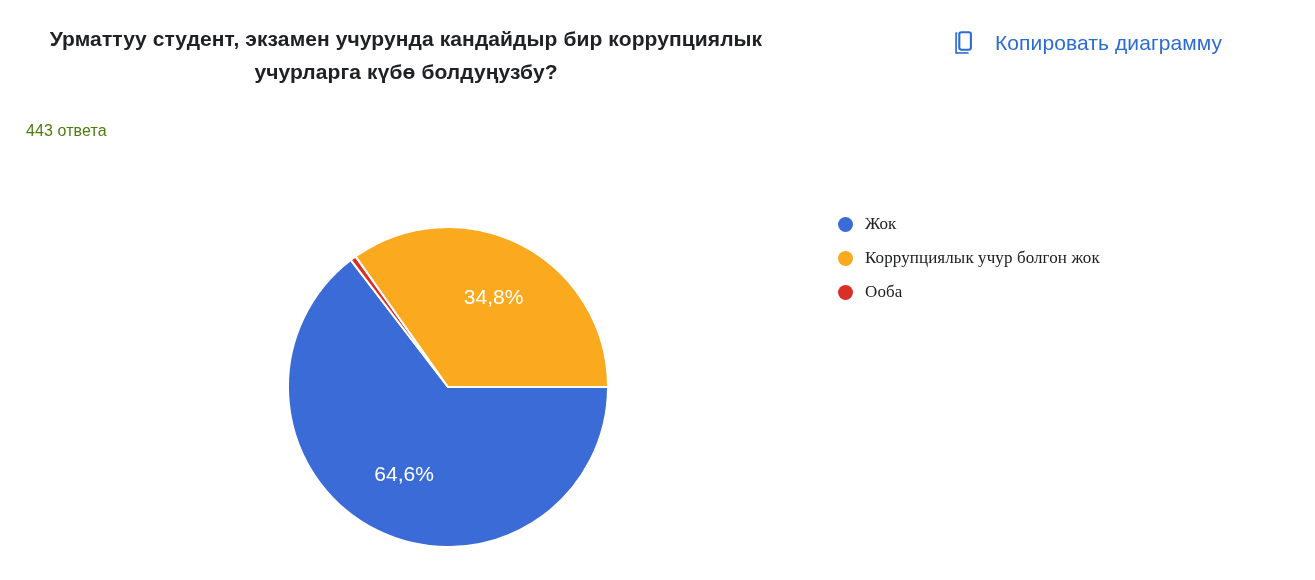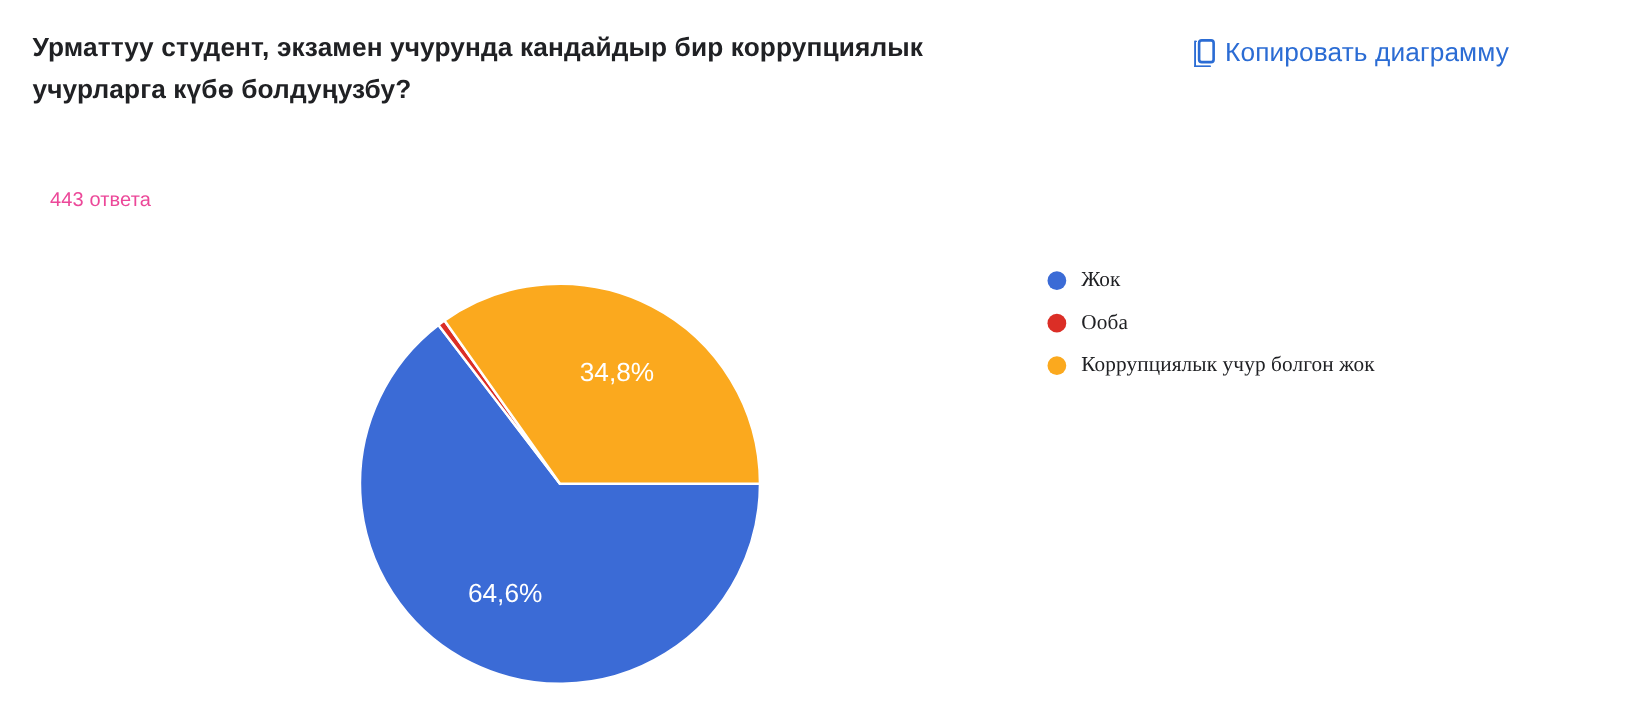--- a/index.html
+++ b/index.html
@@ -16,54 +16,54 @@
     -webkit-font-smoothing: antialiased;
   }
 
   
   #header {
     position: absolute;
     left: 0;
     top: 0;
     width: 1145px;
     height: 165px;
+    text-align: center;
   }
 
   #question-title {
     position: absolute;
     left: 26px;
     top: 22px;
     width: 760px;
     font-size: 21px;
     font-weight: bold;
     line-height: 33px;
     color: #202124;
     letter-spacing: 0.1px;
   }
 
   #response-count {
     position: absolute;
-    left: 40px;
+    left: 26px;
     top: 122px;
     font-size: 16px;
     font-weight: normal;
-    color: #ec4899;
+    color: #4d7c0f;
     letter-spacing: 0.1px;
-    margin-top: 30px;
   }
 
   
   #copy-chart-button {
     position: absolute;
     left: 940px;
     top: 18px;
     height: 50px;
     display: flex;
     align-items: center;
-    gap: 0;
+    gap: 15px;
     cursor: pointer;
     background: transparent;
     border: none;
     padding: 0 6px;
   }
   #copy-chart-button .copy-icon-wrap {
     width: 34px;
     height: 34px;
     display: block;
     flex: 0 0 auto;
@@ -163,21 +163,21 @@
         <text x="243.6" y="113.9" class="slice-label">34,8%</text>
       </g>
   </svg>
 
   <div id="chart-legend">
     <div class="legend-item">
       <span class="legend-swatch" style="background: rgb(59, 107, 214);"></span>
       <span class="legend-label">Жок</span>
     </div>
     <div class="legend-item">
+      <span class="legend-swatch" style="background: rgb(251, 169, 30);"></span>
+      <span class="legend-label">Коррупциялык учур болгон жок</span>
+    </div>
+    <div class="legend-item">
       <span class="legend-swatch" style="background: rgb(219, 46, 38);"></span>
       <span class="legend-label">Ооба</span>
-    </div>
-    <div class="legend-item">
-      <span class="legend-swatch" style="background: rgb(251, 169, 30);"></span>
-      <span class="legend-label">Коррупциялык учур болгон жок</span>
     </div>
   </div>
 </div>
 
 </body></html>

